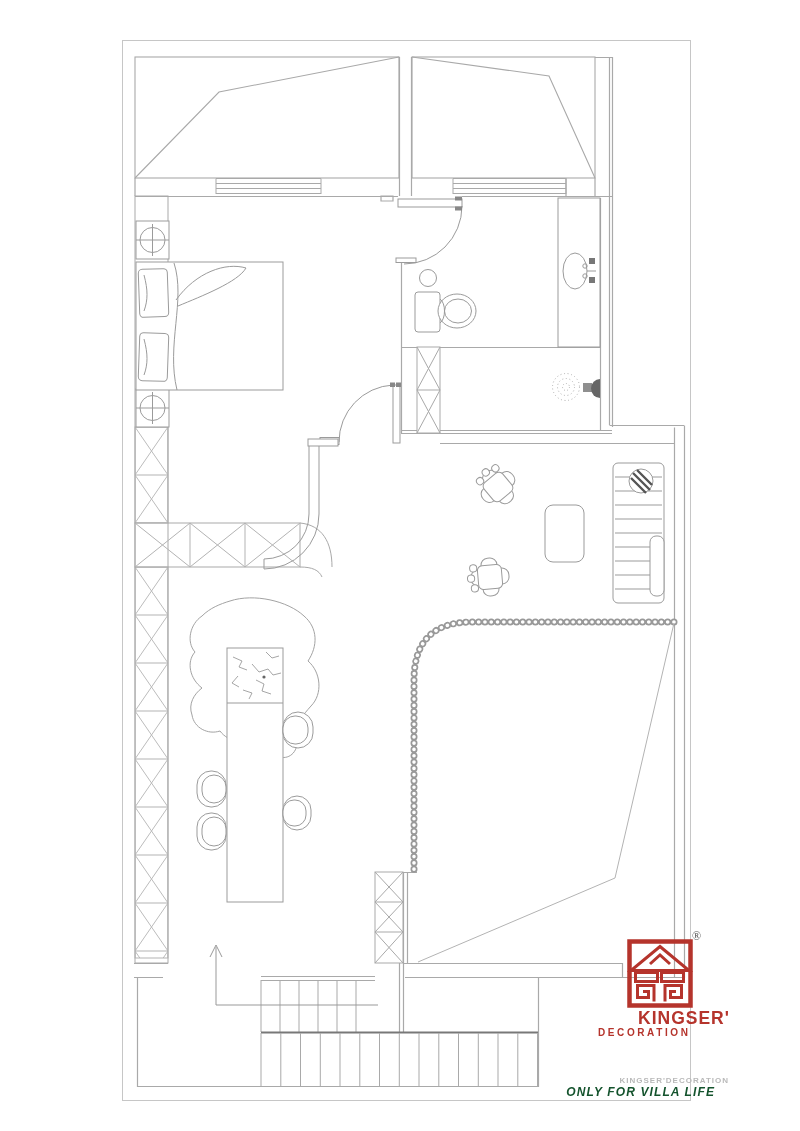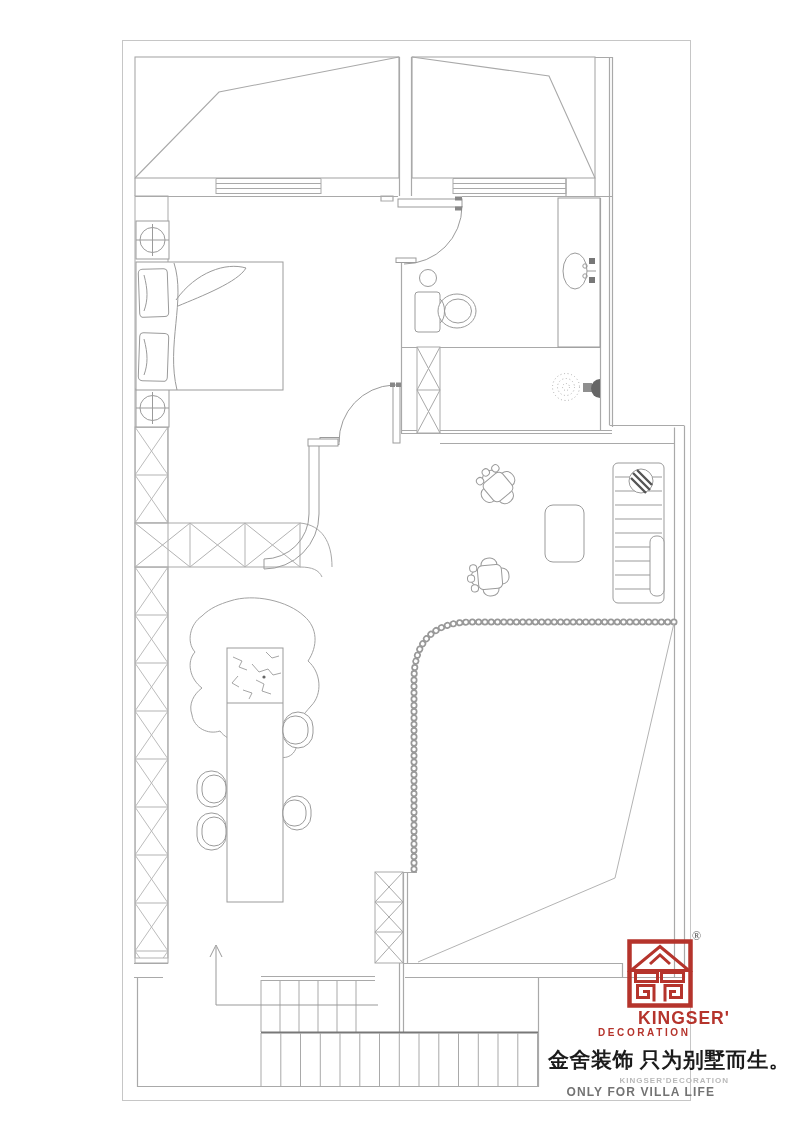--- a/index.html
+++ b/index.html
@@ -7,21 +7,21 @@
           font-family:"Liberation Sans",sans-serif;}
   .canvas svg{position:absolute;left:0;top:0;}
   .txt{position:absolute;white-space:nowrap;}
   .brand{font-weight:bold;font-size:17.5px;letter-spacing:1px;}
   .brand-sub{font-weight:bold;font-size:10px;letter-spacing:2.6px;}
   .reg{font-size:12px;color:#555;font-family:"Liberation Serif",serif;}
   .slogan{font-family:"Liberation Serif","DejaVu Serif",serif;font-size:21px;font-weight:bold;
           color:#1b1b1b;letter-spacing:0.5px;}
   .foot{color:#b9b9b9;font-weight:bold;text-align:right;width:175px;}
   .foot-small{font-size:8px;letter-spacing:1px;padding-right:10px;margin-left:14px;}
-  .foot-large{font-size:12px;letter-spacing:1.1px;color:#737373;}
+  .foot-large{font-size:12px;letter-spacing:1.1px;color:#14532d;font-style:italic;}
 </style>
 </head>
 <body>
 
 <div class="canvas">
 
 <svg width="800" height="1131" viewBox="0 0 800 1131">
   <defs>
     <pattern id="xh1" x="135" y="427" width="33" height="48" patternUnits="userSpaceOnUse">
       <rect x="0" y="0" width="33" height="48" fill="none" stroke="#b3b3b3" stroke-width="1"></rect>
@@ -259,17 +259,16 @@
     <rect x="635.5" y="972.5" width="22" height="9" stroke-width="3"></rect>
     <rect x="661.5" y="972.5" width="22" height="9" stroke-width="3"></rect>
     <path d="M654,1001.5 V985.5 H637.5 V997.5 H648.5 V991.5 H643" stroke-width="3"></path>
     <path d="M665,1001.5 V985.5 H681.5 V997.5 H670.5 V991.5 H676" stroke-width="3"></path>
   </g>
 </svg>
 
   <div class="txt reg" style="left:692px;top:929px;">®</div>
   <div class="txt brand" style="left:626px;top:1008px;color:#b5342c;margin-left:12px;">KINGSER'</div>
   <div class="txt brand-sub" style="left:598px;top:1027px;color:#b5342c;">DECORATION</div>
-  <div class="txt slogan" style="left:548px;top:1046px;">金舍装饰 只为别墅而生。</div>
   <div class="txt foot foot-small" style="left:540px;top:1076px;">KINGSER'DECORATION</div>
   <div class="txt foot foot-large" style="left:540px;top:1085px;">ONLY FOR VILLA LIFE</div>
 
 </div>
 
 </body></html>

